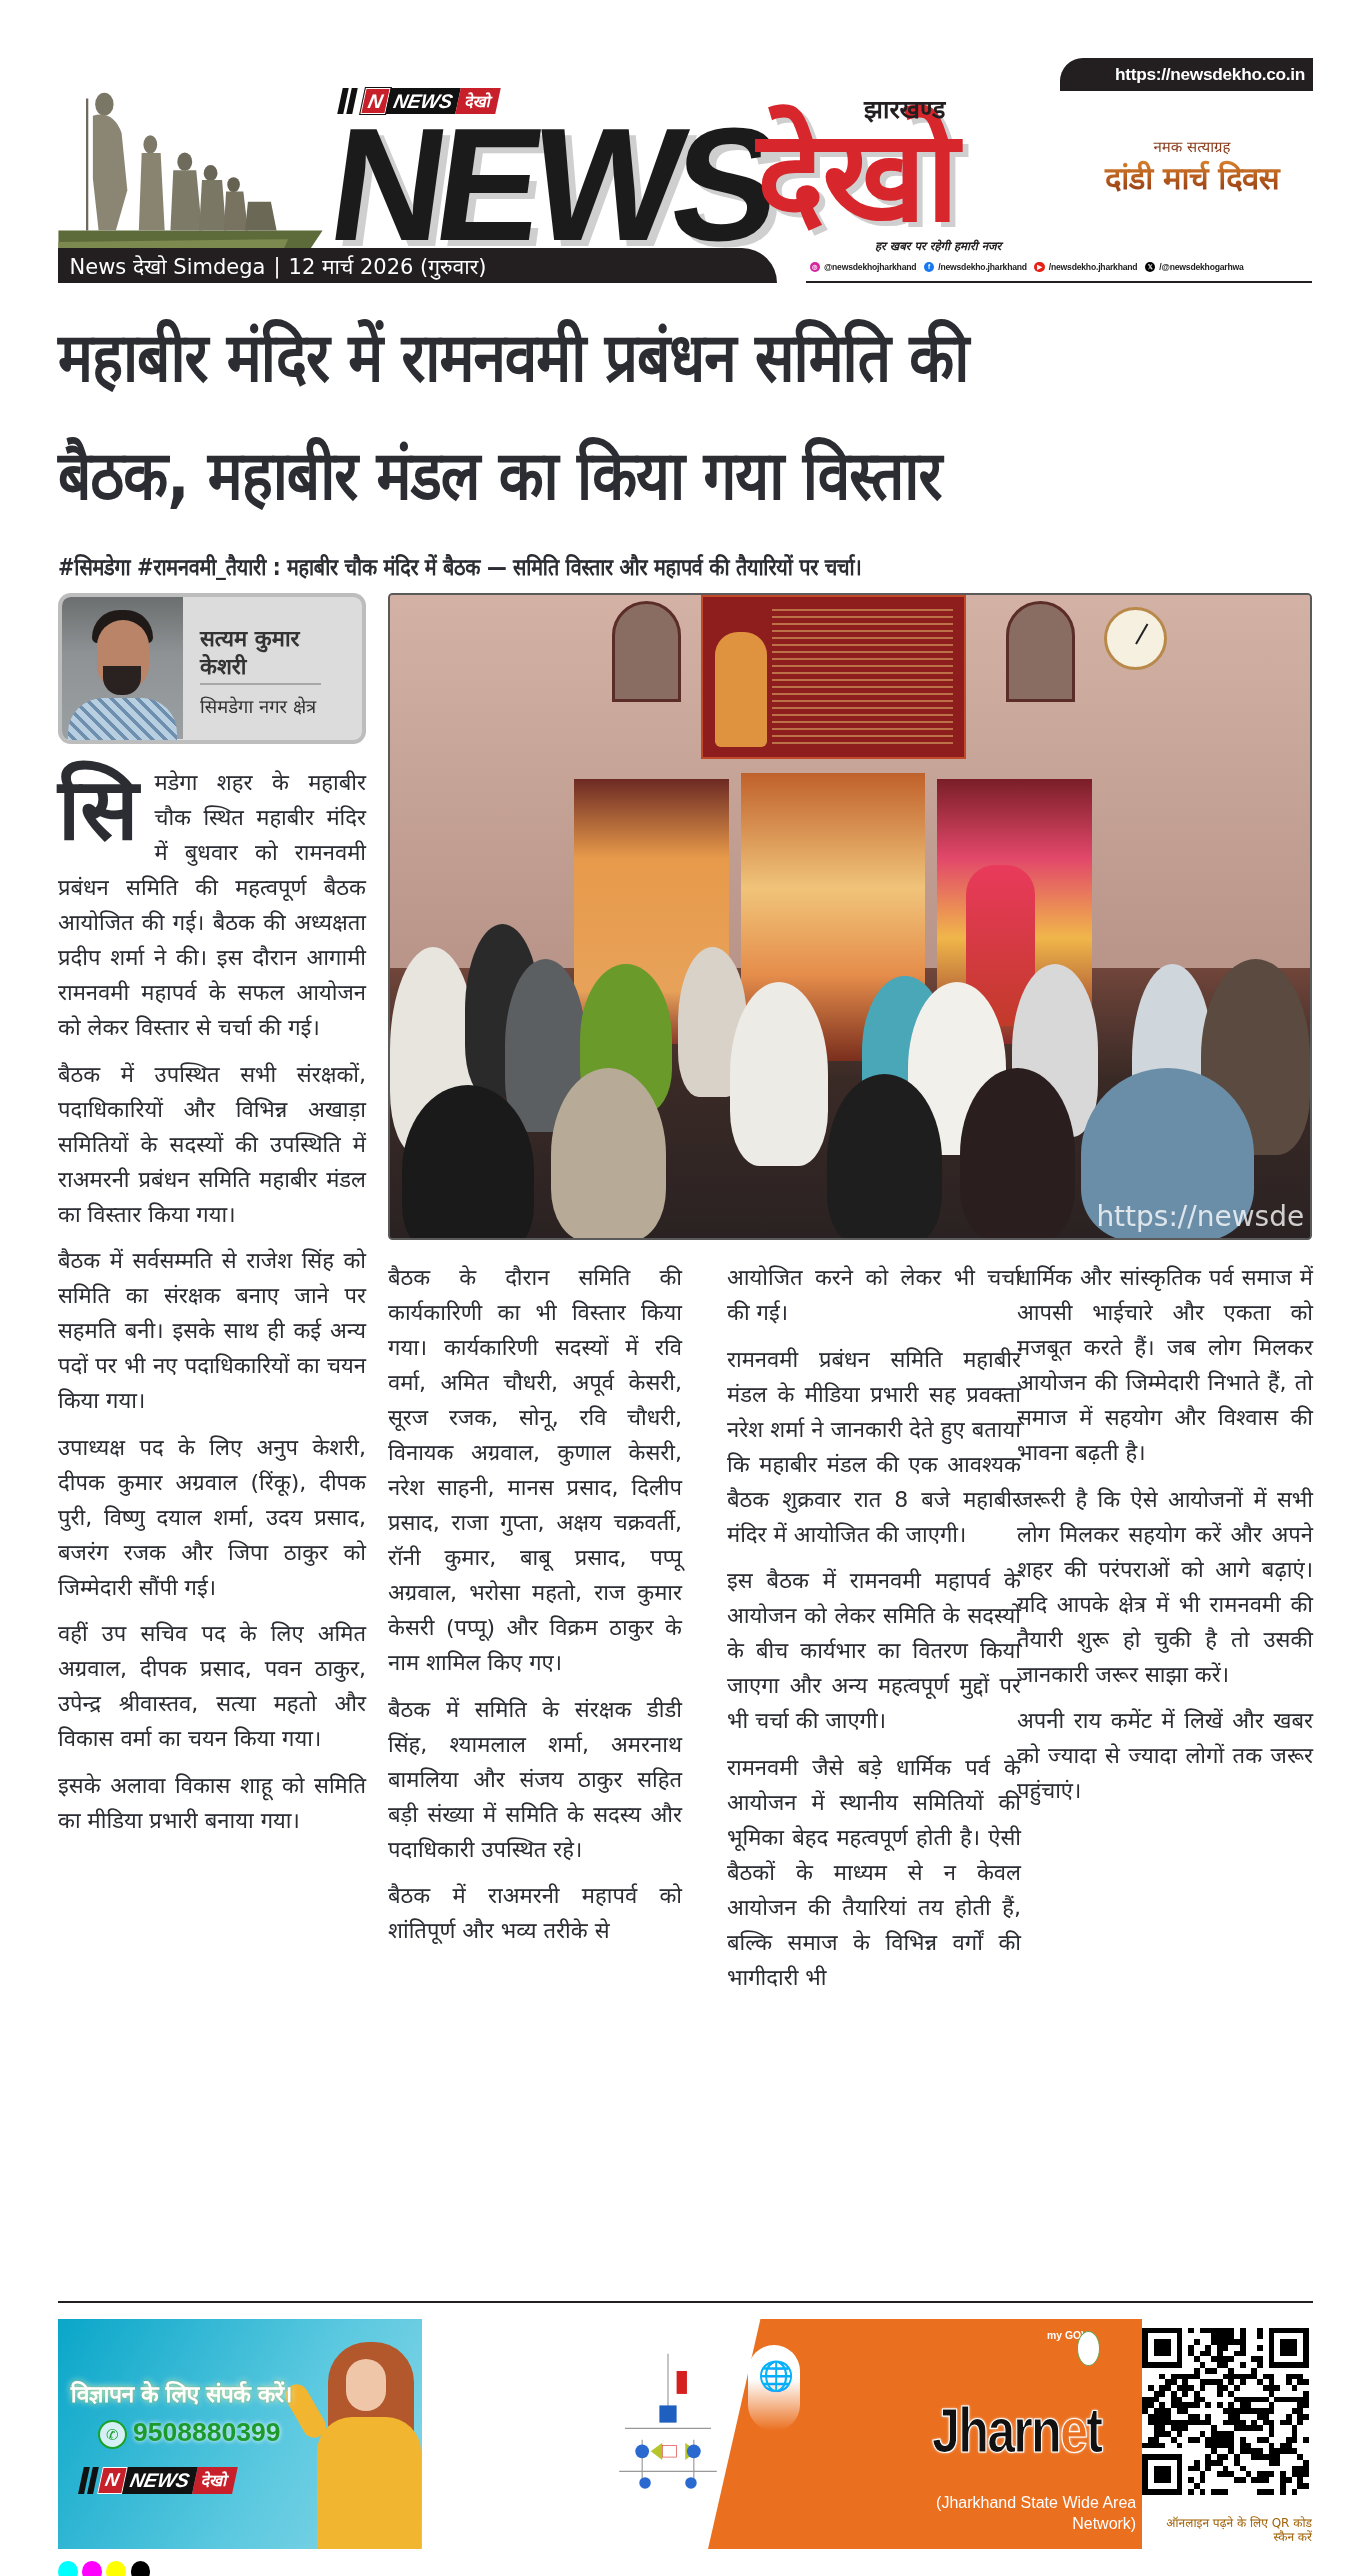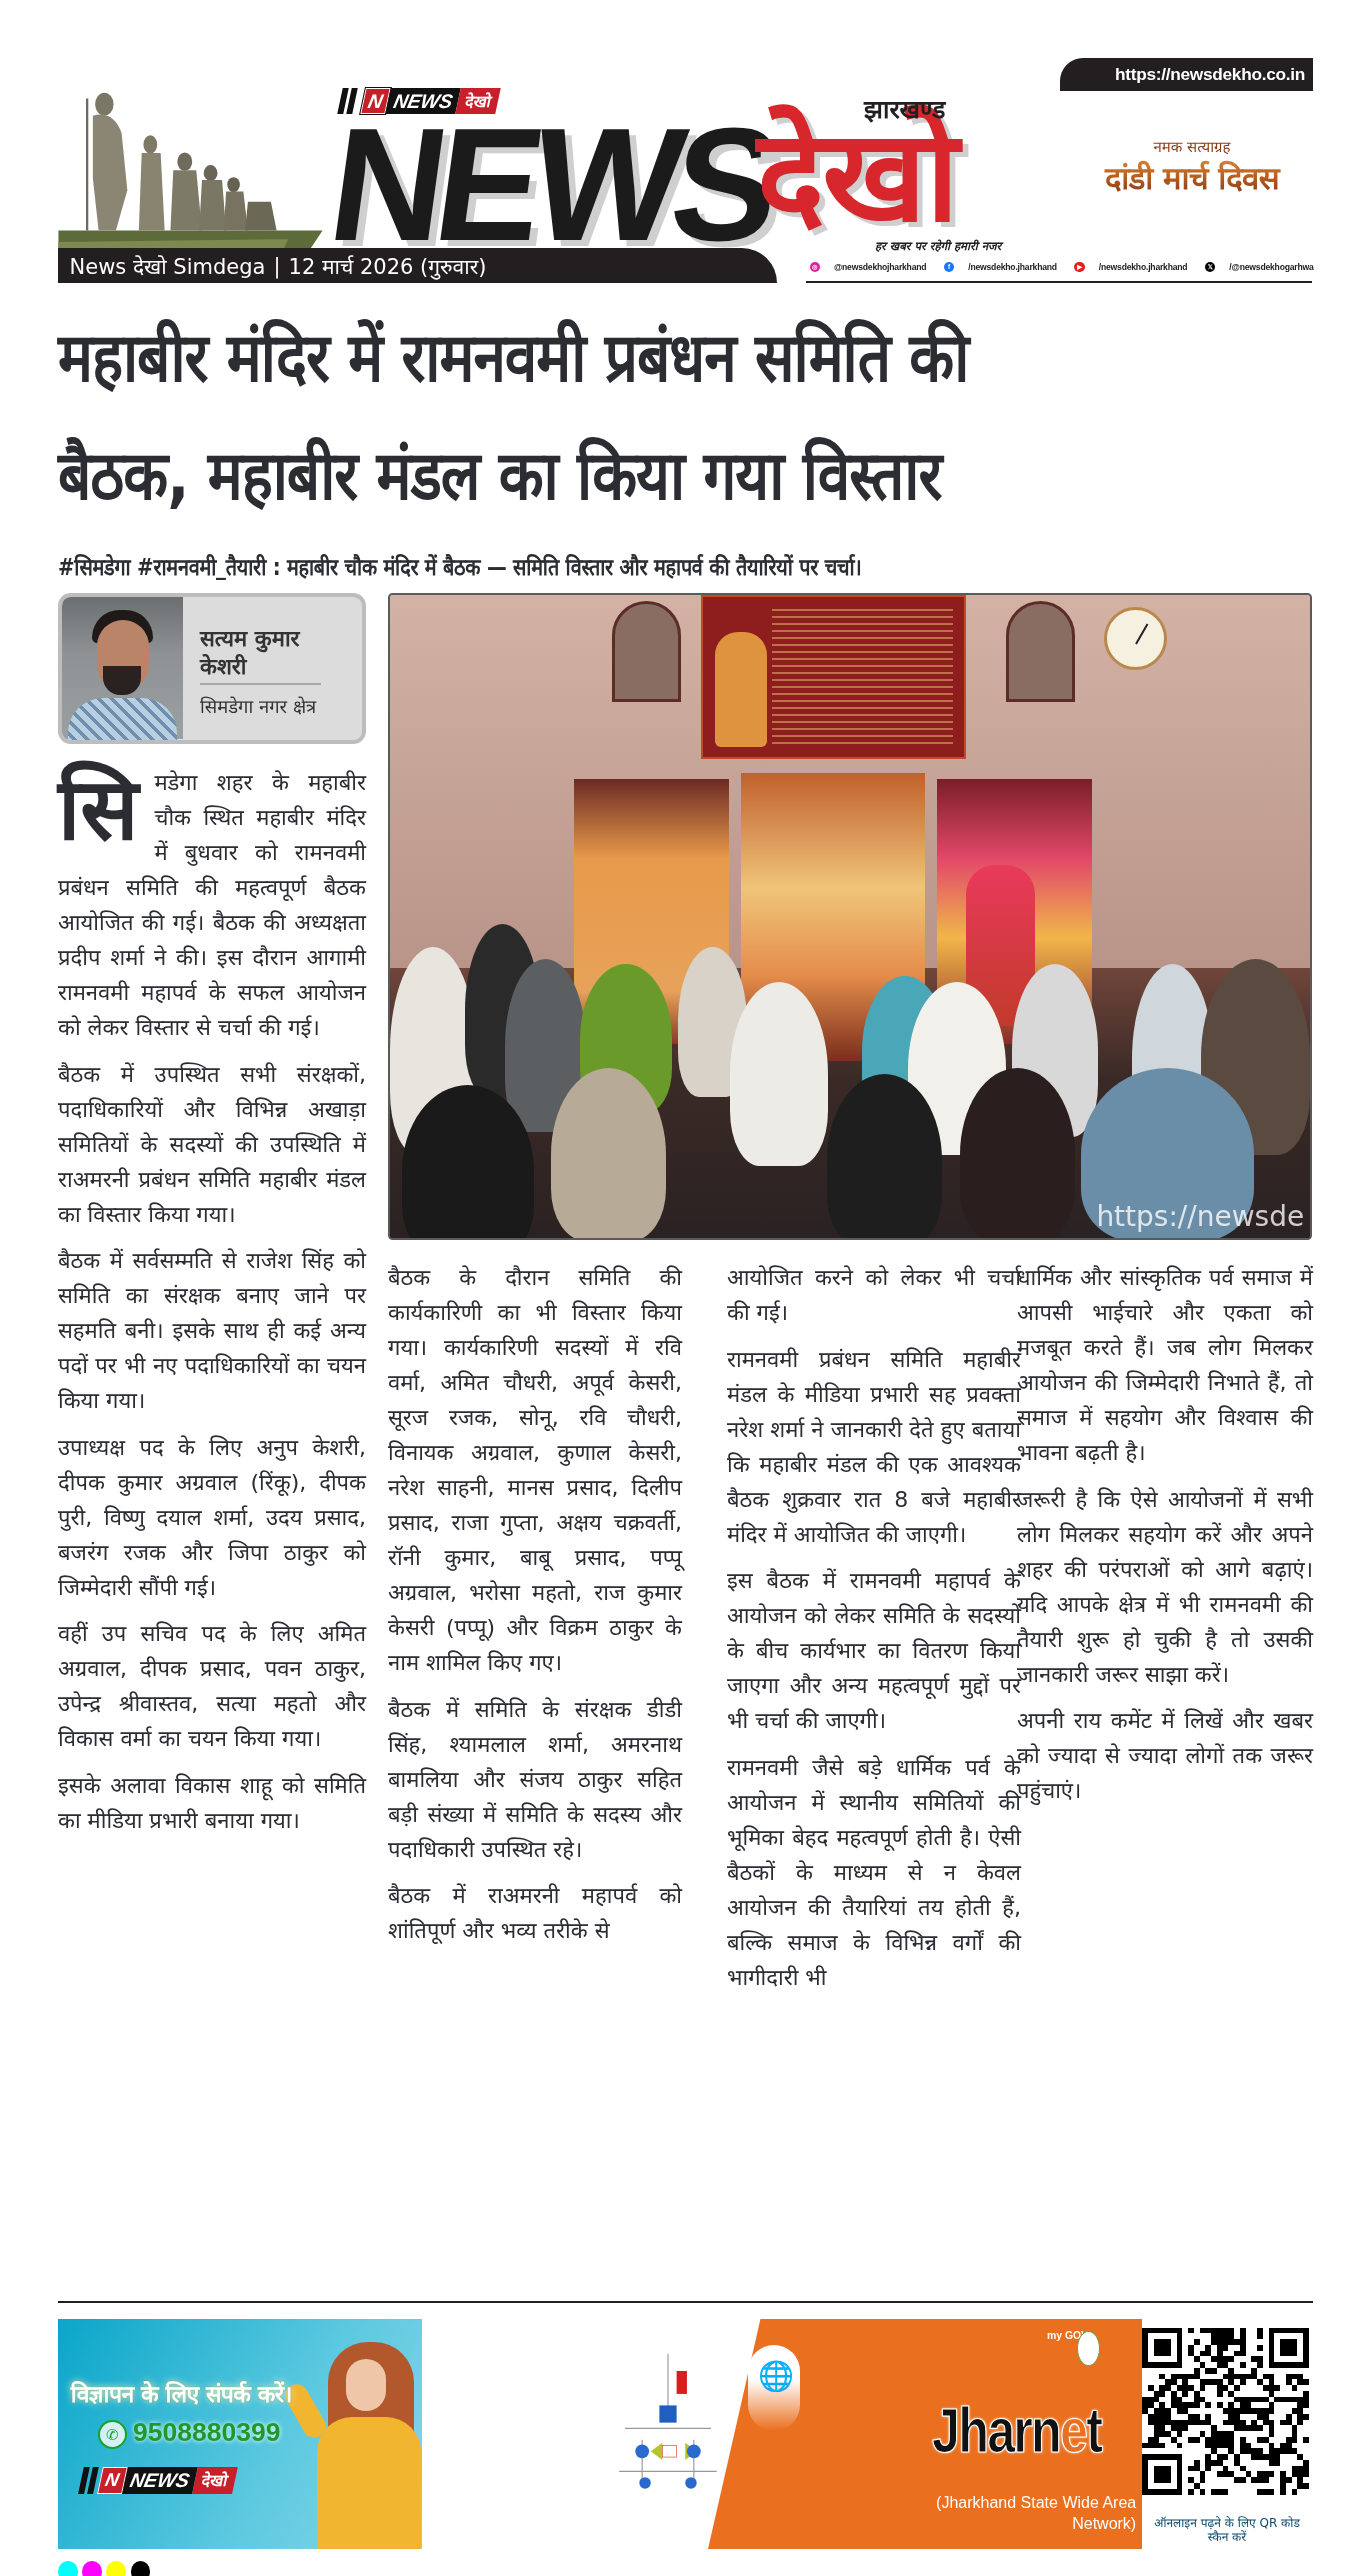--- a/index.html
+++ b/index.html
@@ -28,21 +28,21 @@
   .jharkhand { position: absolute; left: 806px; top: 36px; font-size: 25px; font-weight: bold; color: #231f20; }
   .tagline { position: absolute; left: 817px; top: 183px; font-size: 11.5px; font-style: italic; color: #231f20; font-weight: bold; }
   .dandi { position: absolute; left: 1013px; top: 81px; width: 242px; text-align: center; }
   .dandi .small { font-size: 15px; color: #8a3d1d; }
   .dandi .big { font-size: 31px; font-weight: bold; color: #b6501c; letter-spacing: -0.6px;
     background: linear-gradient(#e2892f, #8a3210); -webkit-background-clip: text; background-clip: text; text-decoration: underline; -webkit-text-fill-color: transparent; }
   .dateline { position: absolute; left: 0; top: 193px; width: 719px; height: 35px; background: #231f20; color: #fff;
     font-family: "DejaVu Sans", sans-serif; font-size: 21px; display: flex; align-items: center; padding-left: 11.5px;
     border-radius: 0 35px 0 0; }
   .dateline .sep { margin: 0 8px; }
-  .social { position: absolute; left: 748px; top: 201px; height: 22px; display: flex; align-items: center; gap: 14px;
+  .social { position: absolute; left: 748px; top: 201px; height: 22px; display: flex; align-items: center; gap: 4px;
     font-family: "Liberation Sans", sans-serif; font-weight: bold; font-size: 8.6px; color: #222; letter-spacing: -0.2px; }
   .social .ic { width: 10.4px; height: 10.4px; border-radius: 50%; display: inline-block; color: #fff; font-size: 6.3px; text-align: center; line-height: 10.4px; margin-left: 3.5px; }
   .rule-top { position: absolute; left: 748px; top: 226px; width: 506px; height: 1.7px; background: #231f20; }
 
   
   .headline { position: absolute; left: 58px; top: 299px; width: 1266px; font-family: "DejaVu Sans", sans-serif;
     font-weight: bold; font-size: 68px; line-height: 118px; color: #2b2d33; letter-spacing: -1.2px;
     transform: scaleX(0.86); transform-origin: left top; white-space: nowrap; }
   .headline .l2 { display: block; }
   .subhead { position: absolute; left: 58px; top: 550px; font-size: 23px; font-weight: bold; color: #2b2d33;
@@ -113,21 +113,21 @@
   .ad2 .globe::after { content:"🌐"; position:absolute; left: 10.4px; top: 14.4px; font-size: 29px; color: #ea6f1e; }
   .ad2 .mygov { position: absolute; left: 437px; top: 11.5px; color: #fff; font-family: "Liberation Sans", sans-serif; font-weight: bold; font-size: 10.4px; line-height: 10.4px; }
   .ad2 .emblem { position: absolute; left: 467px; top: 11.5px; width: 23px; height: 35px; border-radius: 50%; background: #fff; border: 1.7px solid #6ea04a; }
   .ad2 .jharnet { position: absolute; left: 322px; top: 75px; font-family: "Liberation Sans", sans-serif; font-weight: 900; font-size: 63px; color: #111;
     -webkit-text-stroke: 1.2px #fff; text-shadow: 0 0 3.5px #fff, 0 0 1.2px #fff; letter-spacing: -2.3px; transform: scaleX(0.8); transform-origin: left; }
   .ad2 .jharnet .e { color: #ea6f1e; }
   .ad2 .sub { position: absolute; right: 5.8px; top: 173px; width: 219px; text-align: right; color: #fff; font-family: "Liberation Sans", sans-serif; font-size: 16px; line-height: 21px; }
 
   .qr { position: absolute; left: 1142px; top: 2319px; width: 170px; height: 187px; }
   .qr svg { width: 167px; height: 184px; }
-  .qr-caption { position: absolute; left: 1142px; top: 2516px; width: 170px; text-align: center; font-size: 12px; line-height: 14.4px; color: #0c4a6e; }
+  .qr-caption { position: absolute; left: 1142px; top: 2516px; width: 170px; text-align: right; font-size: 12px; line-height: 14.4px; color: #a16207; }
 
   .cmyk { position: absolute; left: 58px; top: 2561px; display: flex; gap: 4.6px; }
   .cmyk span { width: 19.6px; height: 21px; border-radius: 50%; display: block; }
 </style>
 </head>
 <body>
 
 <header class="masthead">
   <a class="url-pill">https://newsdekho.co.in</a>
 

